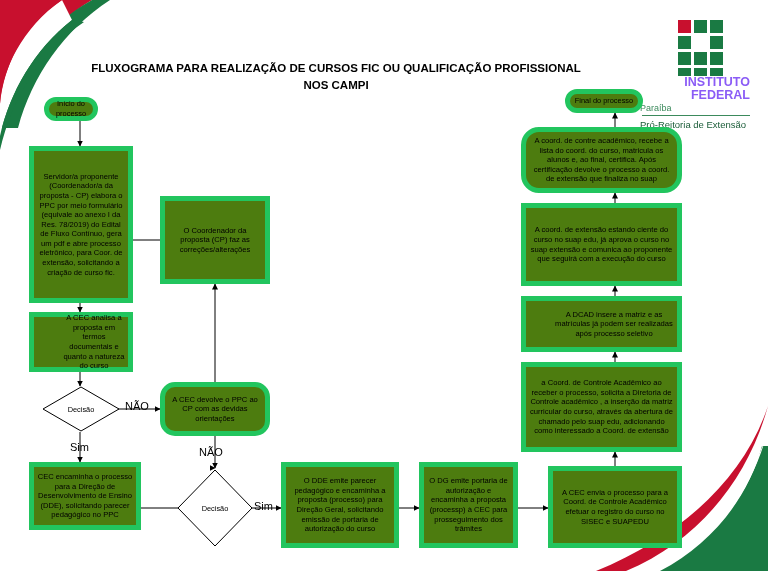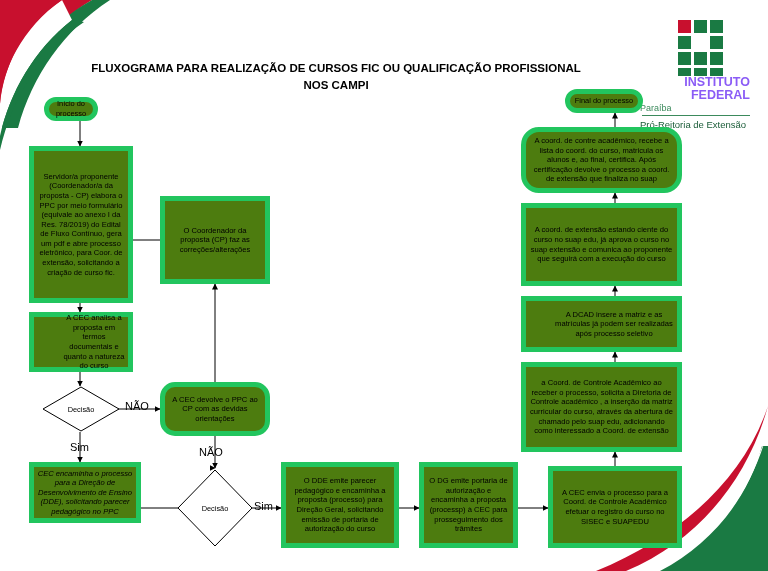--- a/index.html
+++ b/index.html
@@ -190,21 +190,21 @@
     <span>A CEC analisa a proposta em termos documentais e quanto a  natureza do curso</span>
   </div>
 
   <div class="diamond-wrap" style="left:42px;top:386px;width:78px;height:46px;">
     <svg class="diamond" viewBox="0 0 78 46" xmlns="http://www.w3.org/2000/svg">
       <polygon points="39,1 77,23 39,45 1,23" fill="#fff" stroke="#000" stroke-width="1"></polygon>
     </svg>
     <div class="diamond-label">Decisão</div>
   </div>
 
-  <div class="node" style="left:29px;top:462px;width:112px;height:61px;font-style:italic;">
+  <div class="node" style="left:29px;top:462px;width:112px;height:68px;">
     <span>CEC encaminha o processo para a Direção de Desenvolvimento de Ensino (DDE), solicitando  parecer pedagógico no PPC</span>
   </div>
 
   <div class="node" style="left:160px;top:382px;width:110px;height:54px;border-radius:15px;">
     <span>A CEC devolve o PPC ao CP com as devidas orientações</span>
   </div>
 
   <div class="node" style="left:160px;top:196px;width:110px;height:88px;">
     <span>O Coordenador da proposta (CP) faz as correções/alterações</span>
   </div>

